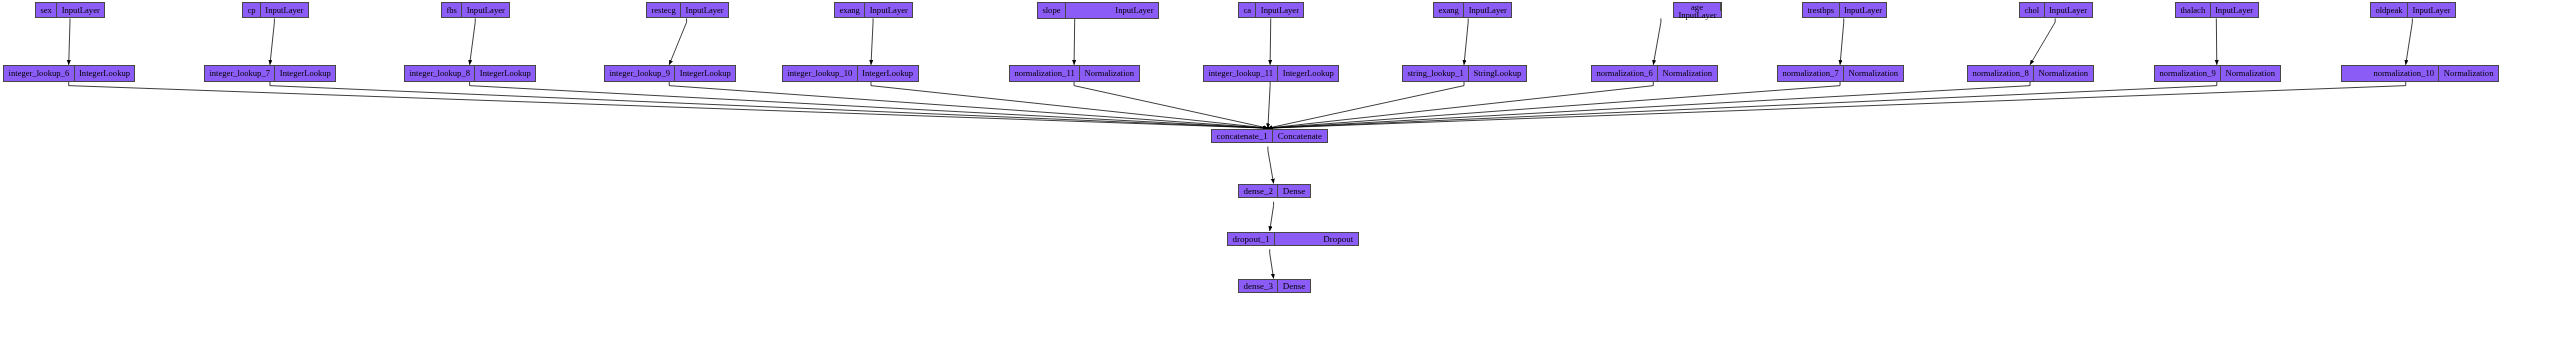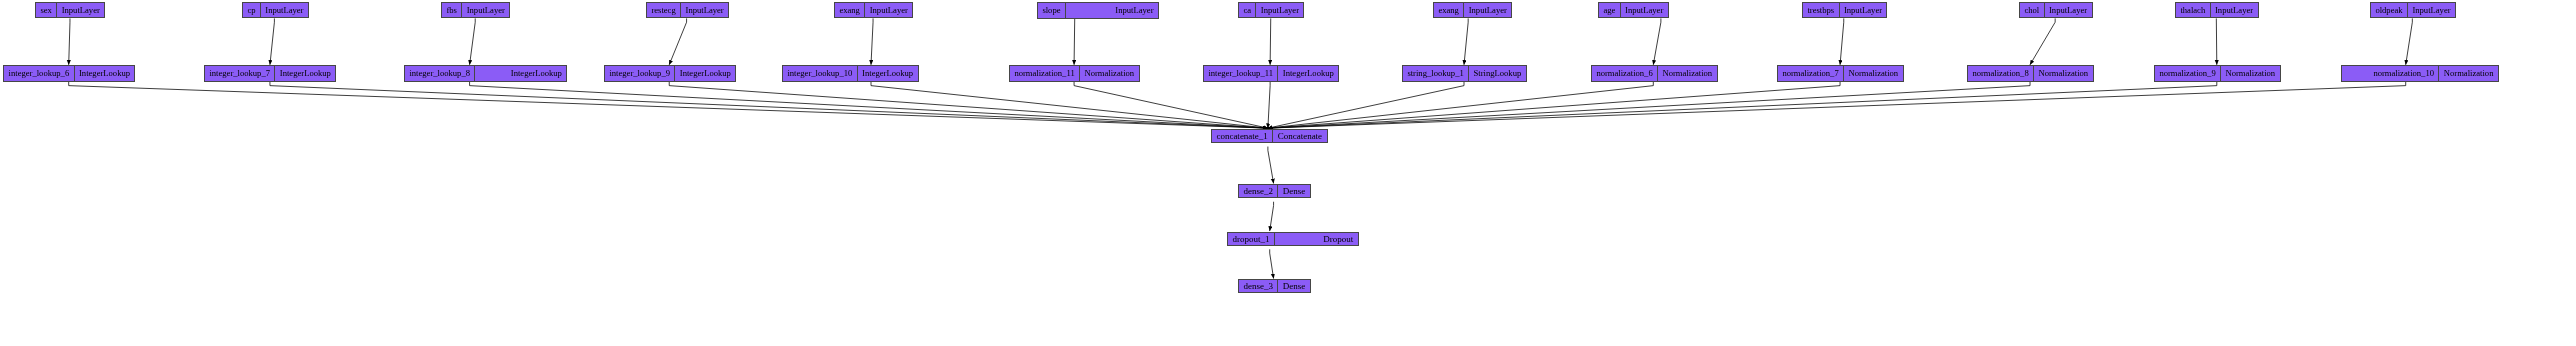--- a/index.html
+++ b/index.html
@@ -121,21 +121,21 @@
         <div class="cell type">InputLayer</div>
       </div>
       <div class="node" style="left: 1238px; top: 1.9px;">
         <div class="cell name">ca</div>
         <div class="cell type">InputLayer</div>
       </div>
       <div class="node" style="left: 1433px; top: 1.9px;">
         <div class="cell name">exang</div>
         <div class="cell type">InputLayer</div>
       </div>
-      <div class="node" style="left: 1598px; top: 1.9px;">
+      <div class="node" style="left: 1673px; top: 1.9px; flex-direction: column;">
         <div class="cell name">age</div>
         <div class="cell type">InputLayer</div>
       </div>
       <div class="node" style="left: 1802px; top: 1.9px;">
         <div class="cell name">trestbps</div>
         <div class="cell type">InputLayer</div>
       </div>
       <div class="node" style="left: 2019px; top: 1.9px;">
         <div class="cell name">chol</div>
         <div class="cell type">InputLayer</div>
@@ -149,21 +149,21 @@
         <div class="cell type">InputLayer</div>
       </div>
       <div class="node" style="left: 3.2px; top: 65px;">
         <div class="cell name">integer_lookup_6</div>
         <div class="cell type">IntegerLookup</div>
       </div>
       <div class="node" style="left: 204px; top: 65px;">
         <div class="cell name">integer_lookup_7</div>
         <div class="cell type">IntegerLookup</div>
       </div>
-      <div class="node" style="left: 404px; top: 65px; gap: 31px;">
+      <div class="node" style="left: 404px; top: 65px;">
         <div class="cell name">integer_lookup_8</div>
         <div class="cell type">IntegerLookup</div>
       </div>
       <div class="node" style="left: 604px; top: 65px;">
         <div class="cell name">integer_lookup_9</div>
         <div class="cell type">IntegerLookup</div>
       </div>
       <div class="node" style="left: 782px; top: 65px;">
         <div class="cell name">integer_lookup_10</div>
         <div class="cell type">IntegerLookup</div>

